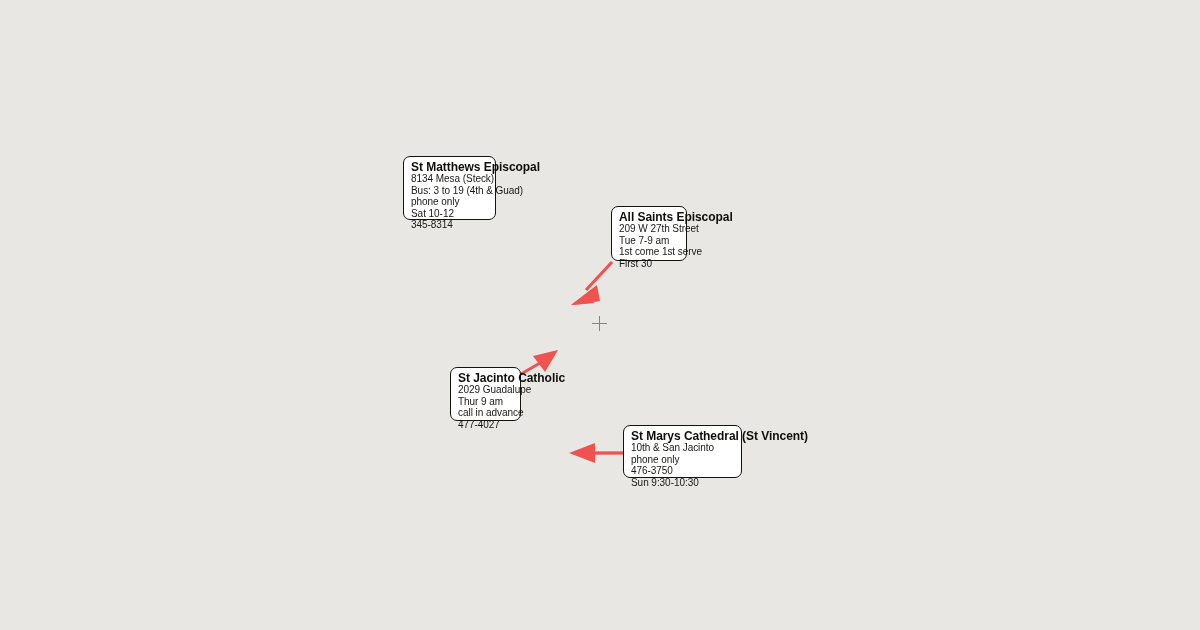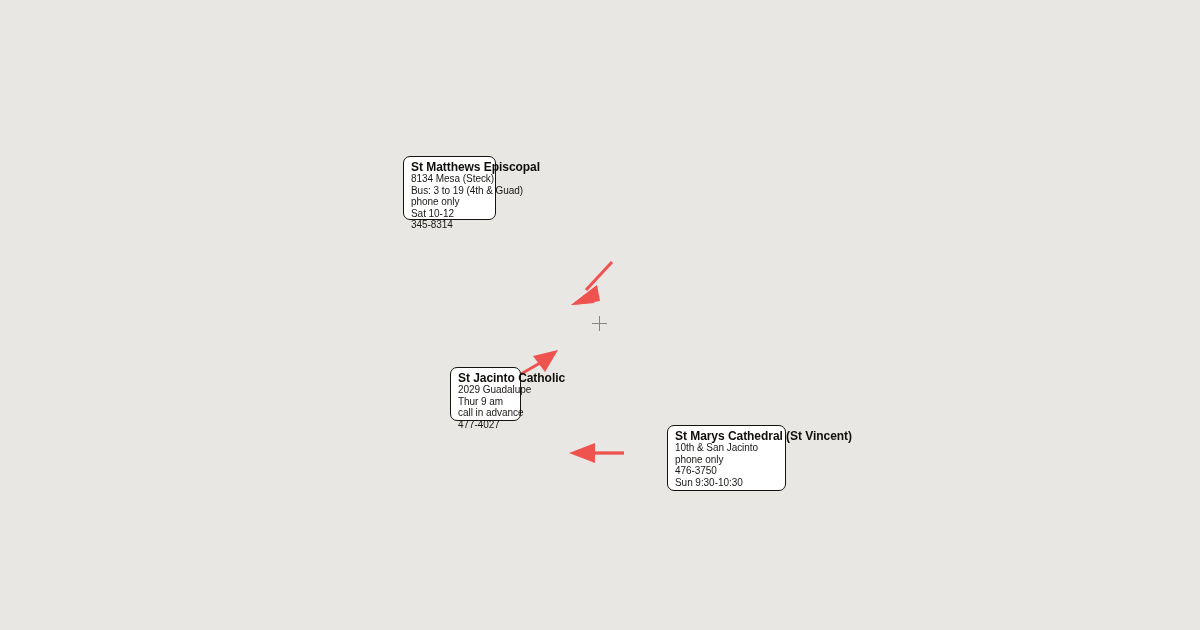--- a/index.html
+++ b/index.html
@@ -44,21 +44,21 @@
     font-weight: normal;
     color: #1a1815;
     white-space: nowrap;
     letter-spacing: -0.05px;
   }
 
   
   #card-st-matthews-episcopal { left: 403px;  top: 156px; width: 93px;  height: 64px; }
   #card-all-saints-episcopal  { left: 611px;  top: 206px; width: 76px;  height: 55px; }
   #card-st-austin-catholic    { left: 450px;  top: 367px; width: 71px;  height: 54px; }
-  #card-st-marys-cathedral    { left: 623px;  top: 425px; width: 119px; height: 66px; margin-left: 44px; }
+  #card-st-marys-cathedral    { left: 623px;  top: 425px; width: 119px; height: 53px; }
 
   
   #arrow-layer {
     position: absolute;
     left: 0; top: 0;
     width: 1200px; height: 630px;
     pointer-events: none;
   }
 
   
@@ -111,20 +111,27 @@
 
   <div class="note-card" id="card-st-matthews-episcopal">
     <div class="note-title">St Matthews Episcopal</div>
     <div class="note-line">8134 Mesa (Steck)</div>
     <div class="note-line">Bus: 3 to 19 (4th &amp; Guad)</div>
     <div class="note-line">phone only</div>
     <div class="note-line">Sat 10-12</div>
     <div class="note-line">345-8314</div>
   </div>
 
+  <div class="note-card" id="card-all-saints-episcopal">
+    <div class="note-title">All Saints Episcopal</div>
+    <div class="note-line">209 W 27th Street</div>
+    <div class="note-line">Tue 7-9 am</div>
+    <div class="note-line">1st come 1st serve</div>
+    <div class="note-line">First 30</div>
+  </div>
 
   <div class="note-card" id="card-st-austin-catholic">
     <div class="note-title">St Jacinto Catholic</div>
     <div class="note-line">2029 Guadalupe</div>
     <div class="note-line">Thur  9 am</div>
     <div class="note-line">call in advance</div>
     <div class="note-line">477-4027</div>
   </div>
 
   <div class="note-card" id="card-st-marys-cathedral">

